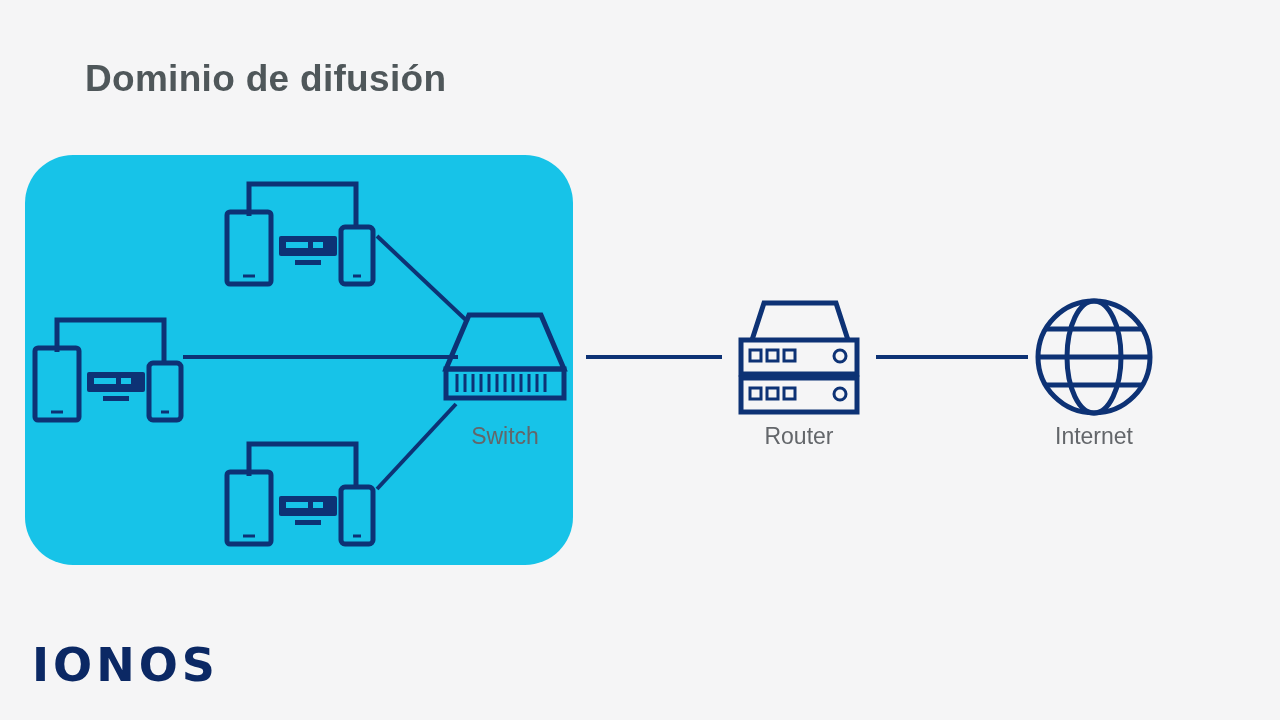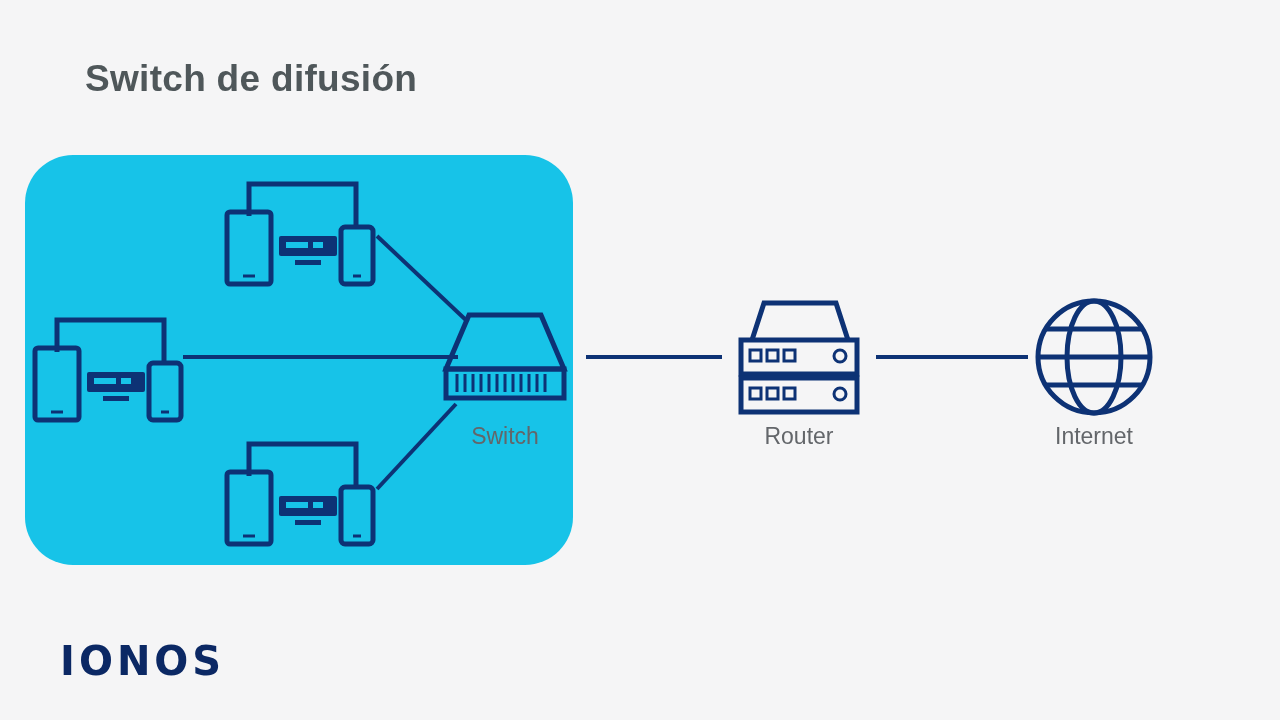--- a/index.html
+++ b/index.html
@@ -24,26 +24,25 @@
     top: 58px;
     font-size: 37px;
     font-weight: bold;
     color: var(--title-text, #4f575a);
     letter-spacing: 0.3px;
   }
   .logo {
     position: absolute;
     left: 32px;
     top: 638px;
-    font-size: 40px;
+    font-size: 46px;
     font-weight: 800;
     font-family: "DejaVu Sans", sans-serif;
     color: var(--logo, #0b2864);
     letter-spacing: 4px;
-    margin-left: 28px;
   }
   .diagram {
     position: absolute;
     left: 0;
     top: 0;
   }
   
   .area-fill { fill: var(--domain-area, #17c3e8); stroke: none; }
   .outline { fill: none; stroke: var(--device, #0d3275); }
   .sw5 { stroke-width: 5; }
@@ -57,21 +56,21 @@
     font-size: 23px;
     fill: var(--label-text, #63666a);
     font-family: "Liberation Sans", sans-serif;
   }
 </style>
 </head>
 <body>
 
 <div class="canvas">
 
-  <div class="page-title">Switch de difusión</div>
+  <div class="page-title">Dominio de difusión</div>
 
   <svg class="diagram" width="1280" height="720" viewBox="0 0 1280 720">
 
     <defs>
       <g id="device-group">
 
         <polyline class="bracket" points="24,44 24,12 131,12 131,53"></polyline>
 
         <rect class="outline sw5" x="2" y="40" width="44" height="72" rx="3"></rect>
         <line class="thin" x1="18" y1="104" x2="30" y2="104"></line>

